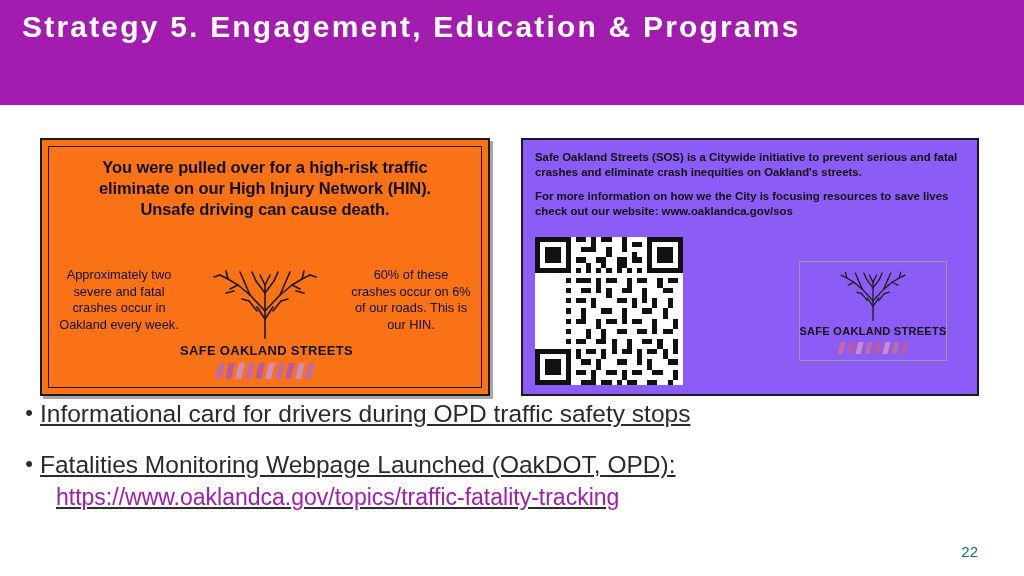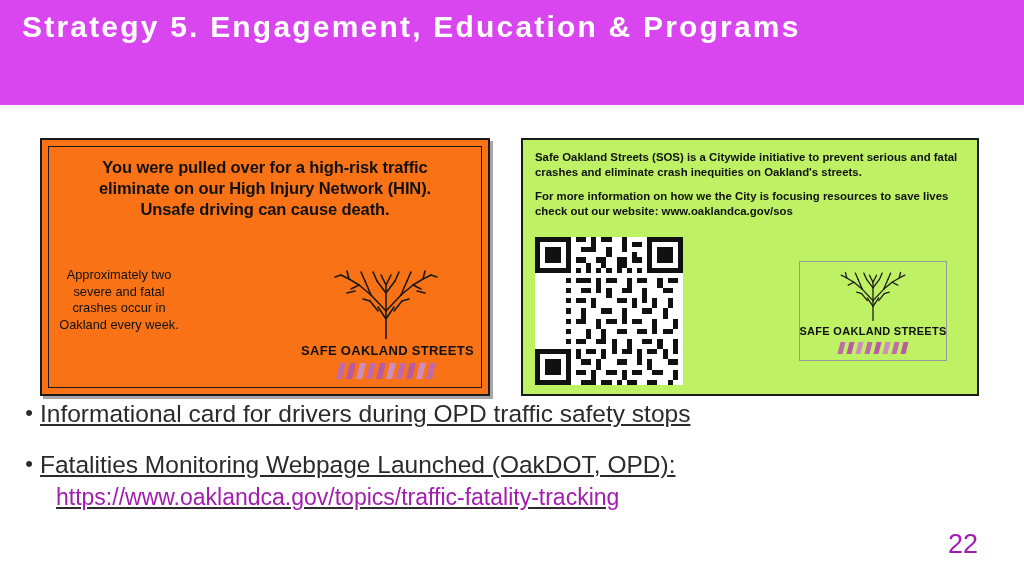--- a/index.html
+++ b/index.html
@@ -15,21 +15,21 @@
     position: relative;
   }
 
   
   .header-banner {
     position: absolute;
     left: 0;
     top: 0;
     width: 1024px;
     height: 105px;
-    background: #d946ef;
+    background: #a21caf;
     box-sizing: border-box;
     padding: 8px 22px 0 22px;
   }
   .header-title {
     color: #ffffff;
     font-size: 30px;
     font-weight: bold;
     letter-spacing: 2.2px;
     line-height: 1.28;
     margin: 0;
@@ -126,21 +126,21 @@
   .dash.d2 { background: #b95ba0; }
   .dash.d3 { background: #cf8cbf; }
 
   
   .card-back {
     position: absolute;
     left: 521px;
     top: 3px;
     width: 458px;
     height: 258px;
-    background: #bef264;
+    background: #8b5cf6;
     border: 2px solid #1a1a1a;
     box-sizing: border-box;
     padding: 10px 12px;
   }
   .cb-p {
     font-size: 11.4px;
     font-weight: bold;
     color: #111;
     line-height: 1.28;
     margin: 0 0 10px 0;
@@ -205,22 +205,22 @@
     margin-left: 16px;
     font-size: 23px;
     color: #a21caf;
   }
 
   
   .page-number {
     position: absolute;
     right: 46px;
     bottom: 16px;
-    font-size: 27px;
-    color: #a21caf;
+    font-size: 15px;
+    color: #0f766e;
   }
 </style>
 </head>
 <body>
 
 <div class="header-banner">
   <h1 class="header-title">Strategy 5. Engagement, Education &amp; Programs</h1>
 </div>
 
 <div class="cards-row">
@@ -277,20 +277,21 @@
             <span class="dash d1"></span>
               <span class="dash d2"></span>
               <span class="dash d3"></span>
             <span class="dash d1"></span>
               <span class="dash d2"></span>
               <span class="dash d3"></span>
             <span class="dash d1"></span>
           </div>
         </div>
 
+        <div class="cf-col cf-col-right">60% of these crashes occur on 6% of our roads. This is our HIN.</div>
       </div>
     </div>
   </div>
 
   <div class="card-back">
     <p class="cb-p">Safe Oakland Streets (SOS) is a Citywide initiative to prevent serious and fatal crashes and eliminate crash inequities on Oakland's streets.</p>
     <p class="cb-p">For more information on how we the City is focusing resources to save lives check out our website: www.oaklandca.gov/sos</p>
 
     <div class="cb-lower">
 

